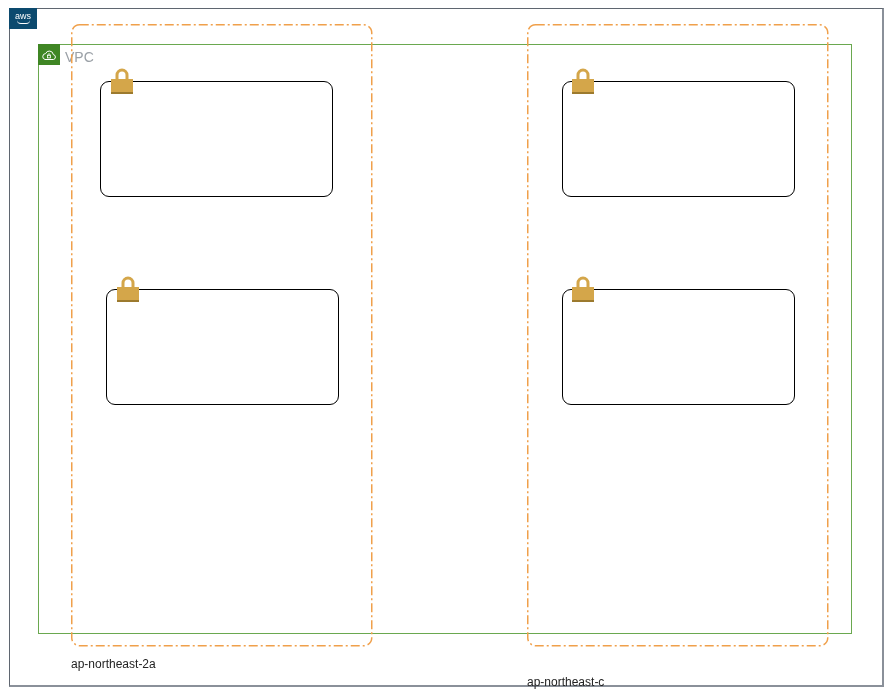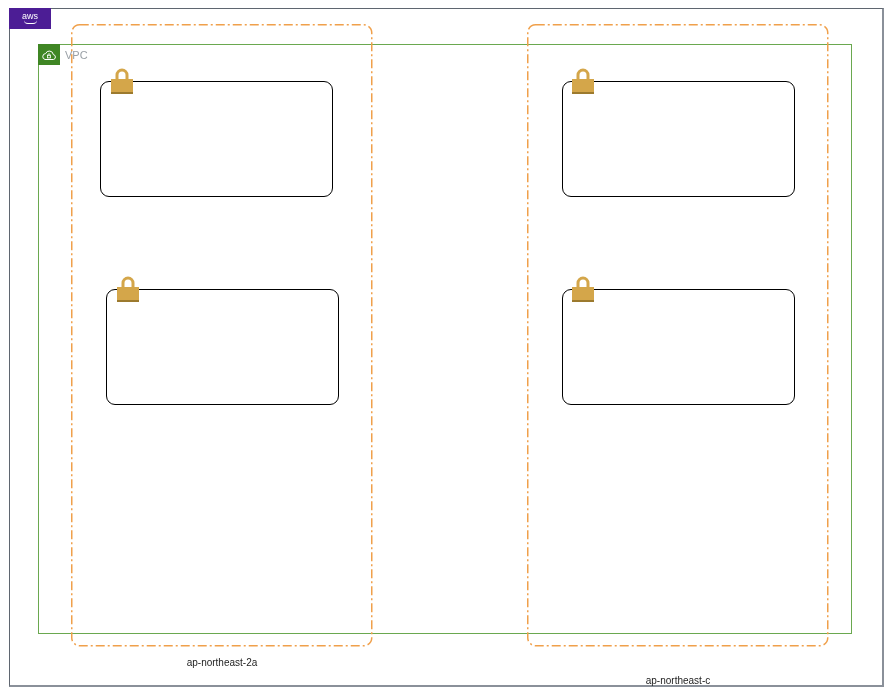--- a/index.html
+++ b/index.html
@@ -1,32 +1,32 @@
 <!DOCTYPE html>
 <html><head>
 <meta charset="utf-8">
 <style>
   html, body { margin: 0; padding: 0; background: #ffffff; }
   body { width: 892px; height: 695px; position: relative; overflow: hidden;
          font-family: "Liberation Sans", sans-serif; }
   .abs { position: absolute; box-sizing: border-box; }
   .cloud-frame { left: 9px; top: 8px; width: 875px; height: 679px;
                  border: 1px solid #5f6670; border-right: 2px solid #8a9099; border-bottom: 2px solid #8a9099; }
-  .aws-badge { left: 9px; top: 8px; width: 42px; height: 21px; background: #4c1d95;
+  .aws-badge { left: 9px; top: 8px; width: 28px; height: 21px; background: #0c4a6e;
                display: flex; flex-direction: column; align-items: center; justify-content: center; }
   .aws-badge .txt { color: #fff; font-size: 9px; line-height: 9px; margin-top: -1px; }
   .aws-badge .smile { width: 13px; height: 3px; border-bottom: 1px solid #fff; border-radius: 0 0 8px 8px; margin-top: -1px; }
   .vpc { left: 38px; top: 44px; width: 814px; height: 590px; border: 1px solid #6aa84f; }
   .vpc-badge { left: 38px; top: 44px; width: 22px; height: 21px; background: #3f8624;
                display: flex; align-items: center; justify-content: center; }
-  .vpc-label { left: 65px; top: 49px; color: #9aa0a6; font-size: 11px; }
+  .vpc-label { left: 65px; top: 49px; color: #9aa0a6; font-size: 14px; }
   .az-svg { position: absolute; overflow: visible; }
   .subnet { border: 1.5px solid #000; border-radius: 9px; background: #fff; }
   .lock { width: 22px; height: 26px; }
-  .az-label { font-size: 10px; color: #232323; text-align: center; }
+  .az-label { font-size: 12px; color: #232323; text-align: left; }
 </style>
 </head>
 <body>
 
 <div class="abs cloud-frame"></div>
 <div class="abs aws-badge">
   <span class="txt">aws</span>
   <span class="smile"></span>
 </div>
 

